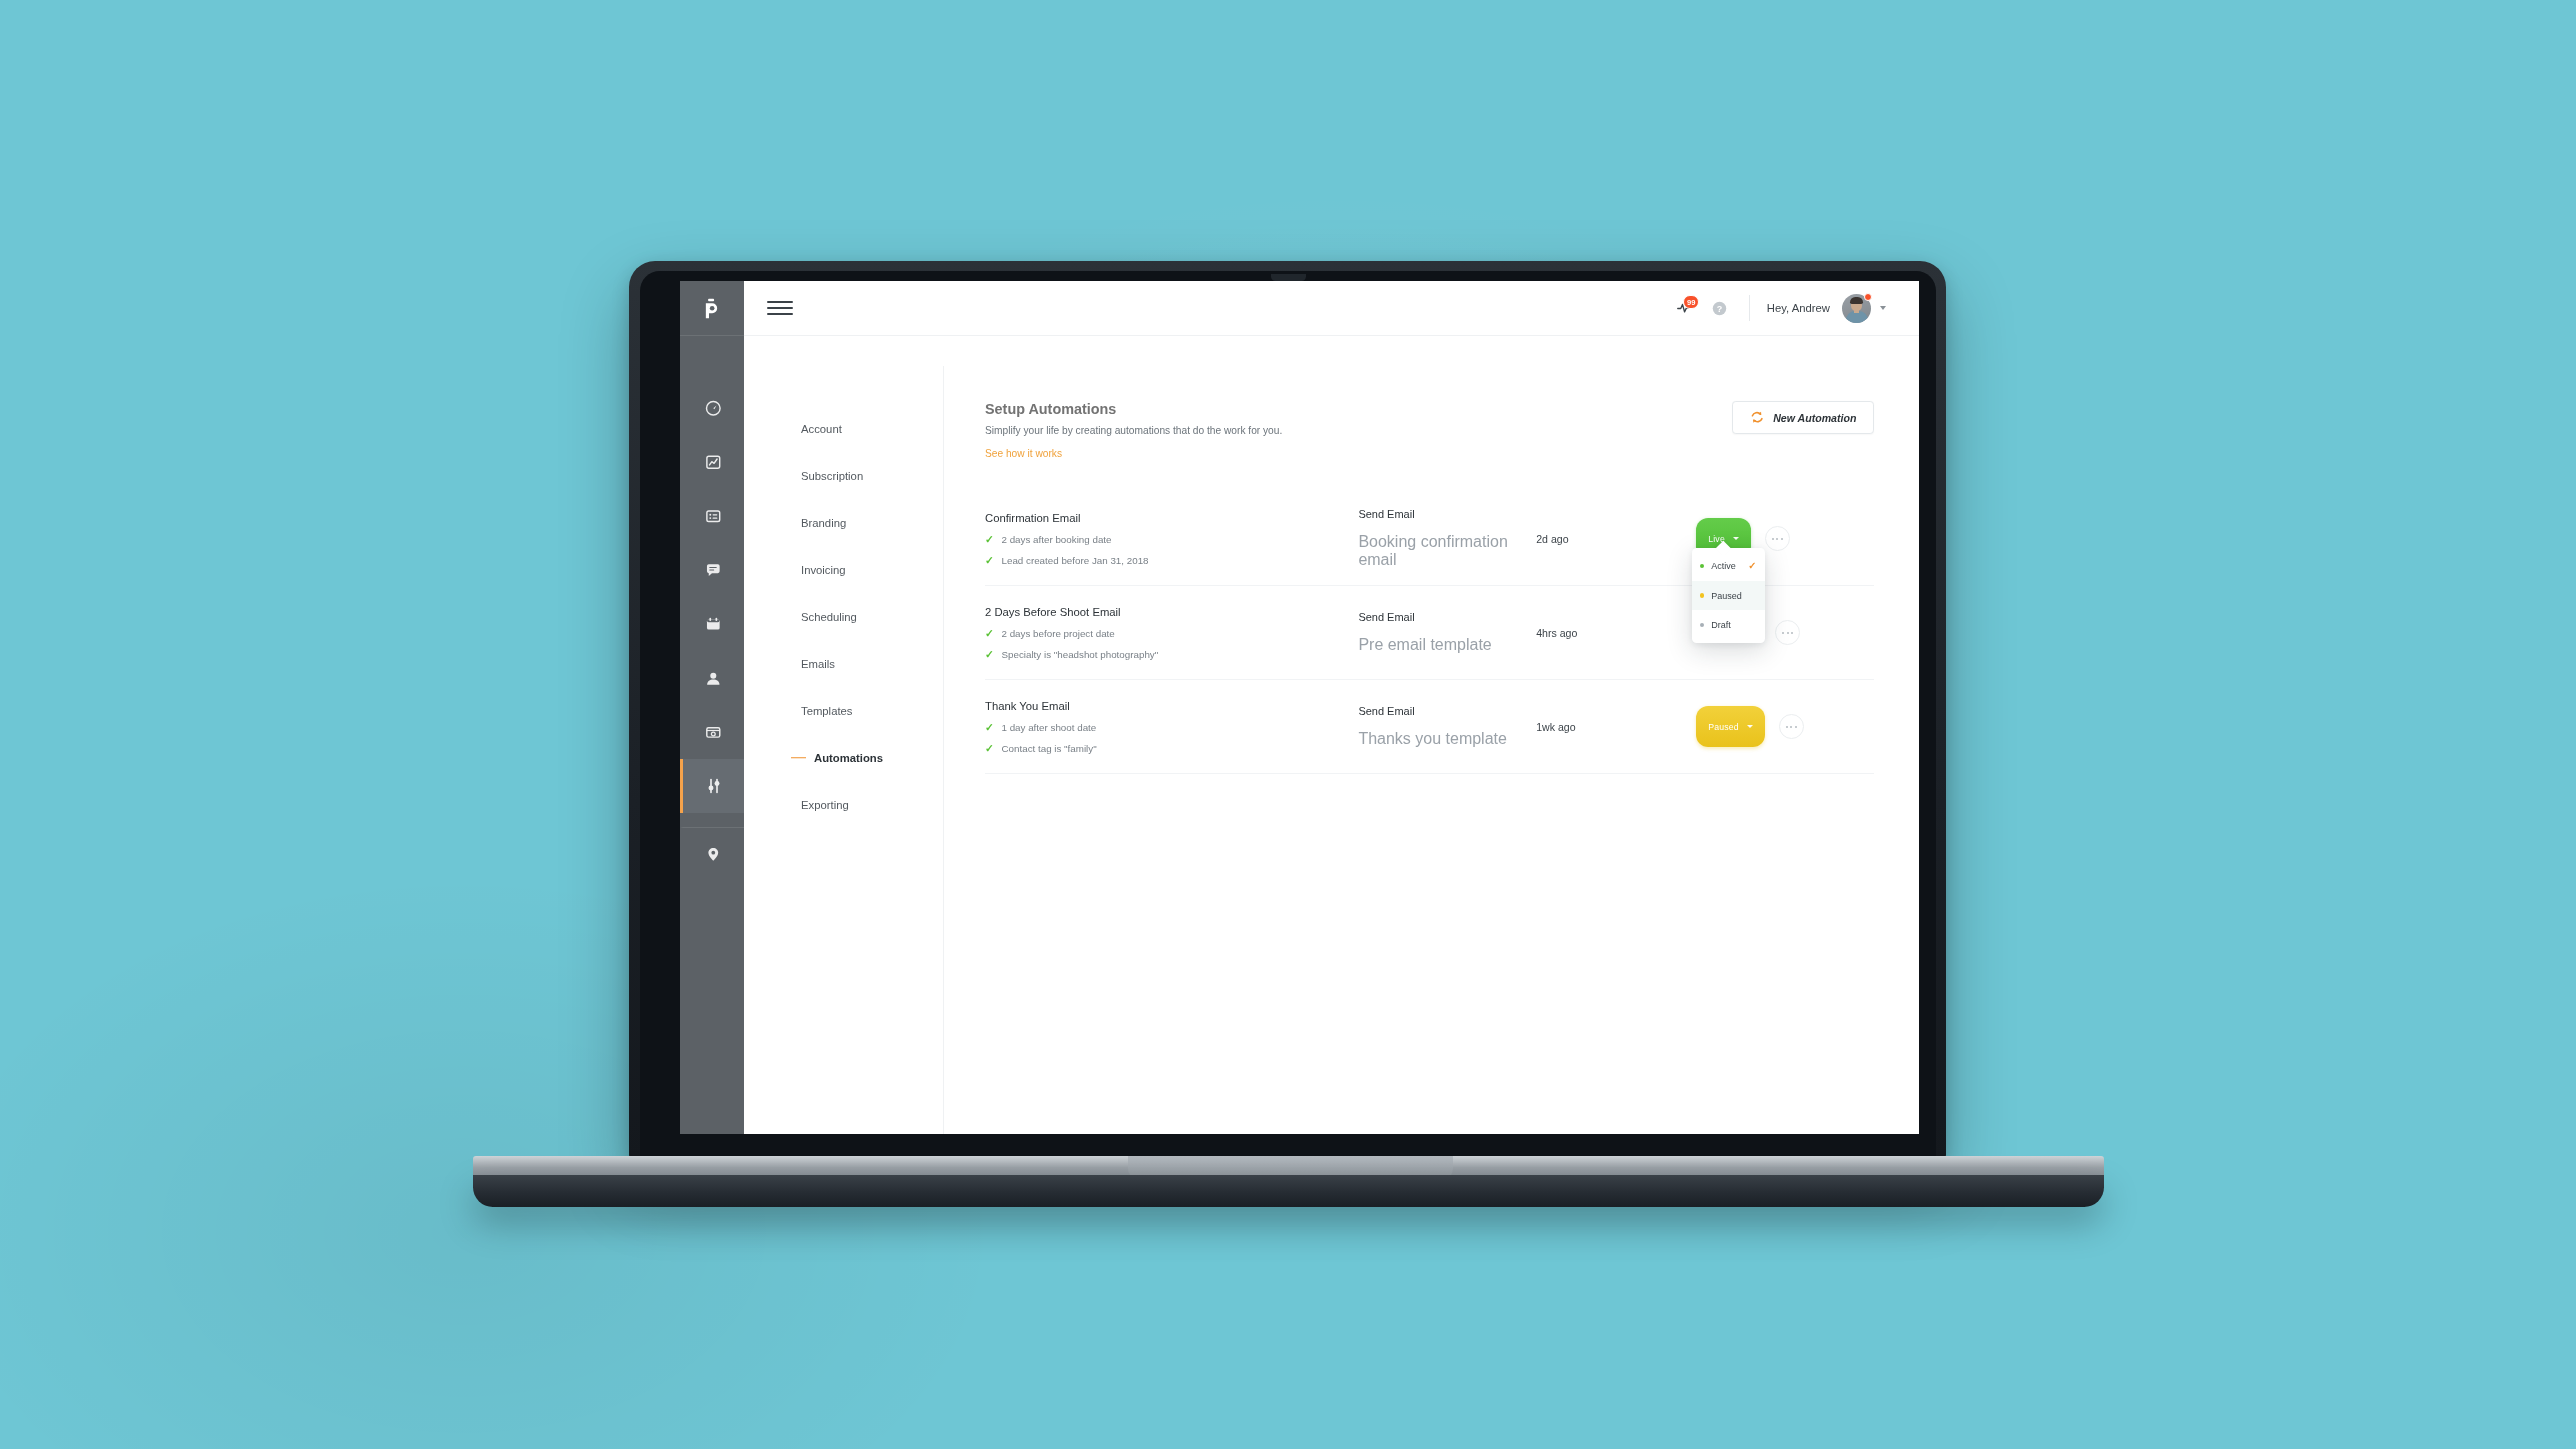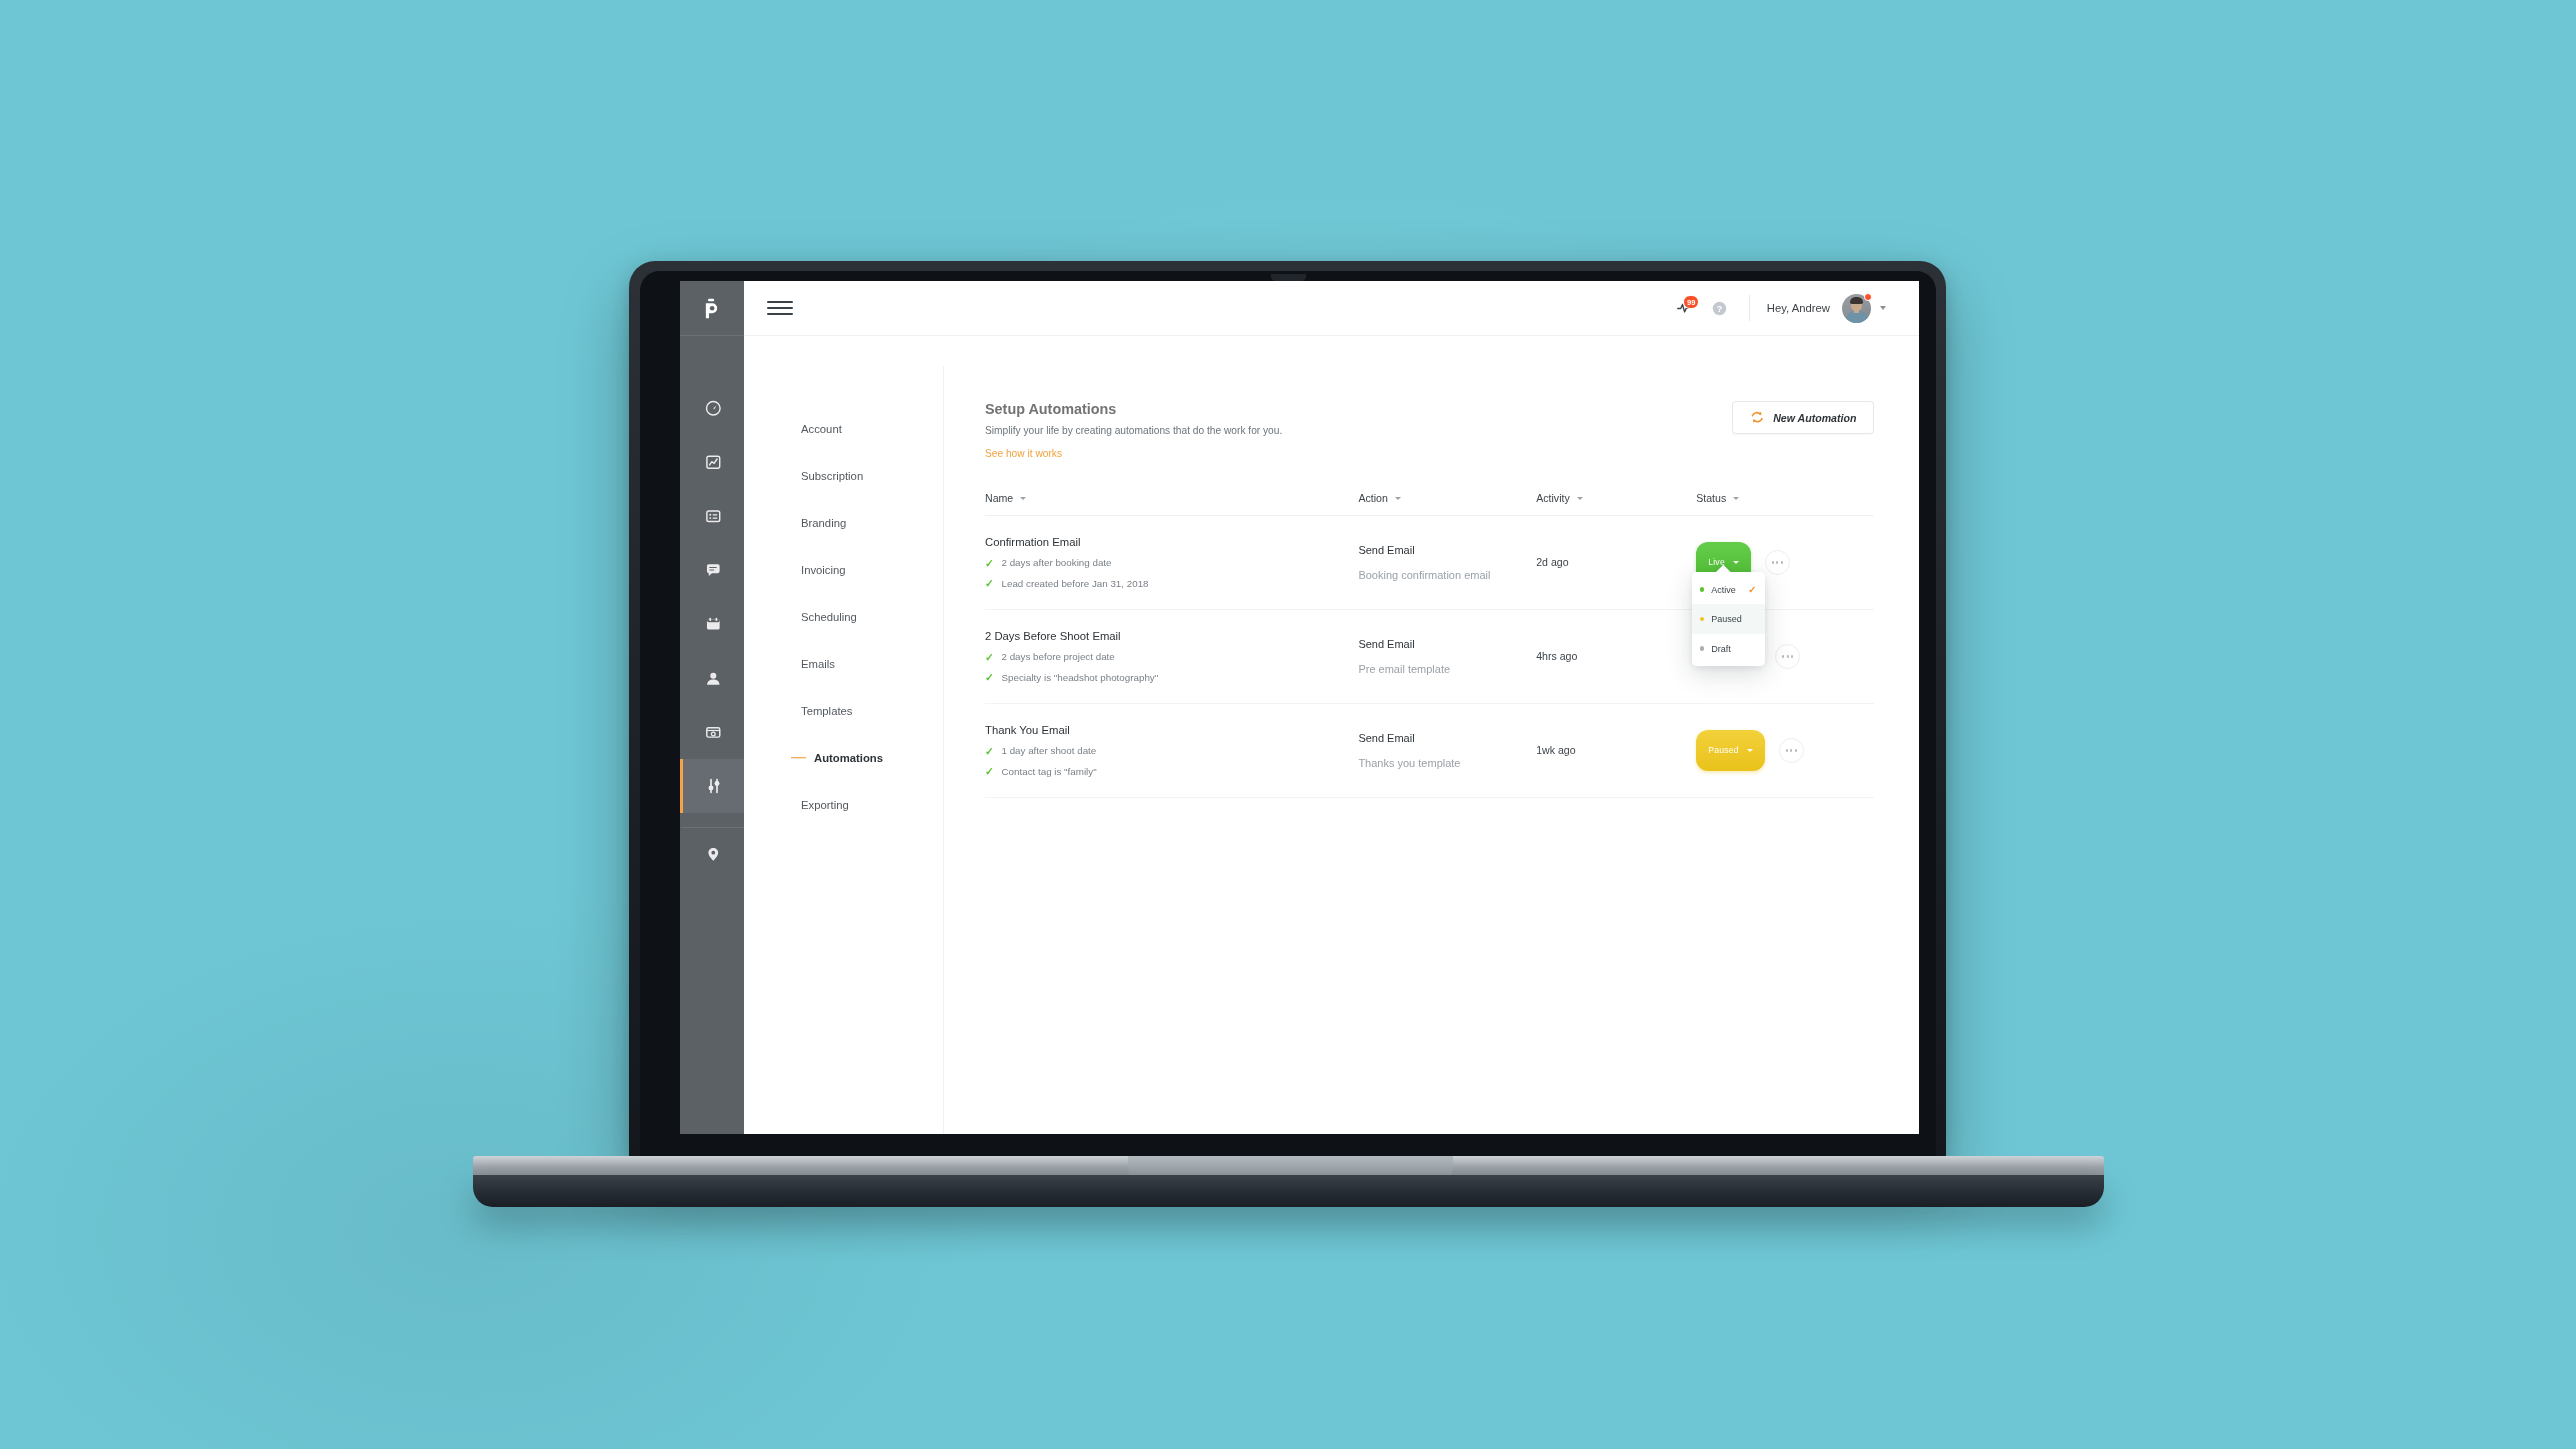--- a/index.html
+++ b/index.html
@@ -163,21 +163,21 @@
   .trow{
     display:flex;align-items:center;min-height:94px;border-bottom:0.8px solid #F1F3F5;
     padding:10.6px 0;box-sizing:border-box;
   }
   .trow:last-child{border-bottom:0.8px solid #F1F3F5;}
   .cell{box-sizing:border-box;padding-right:12px;}
   .rname{font-size:11.3px;color:#2D3338;}
   .cond{margin-top:9.8px;display:flex;align-items:center;gap:7.6px;font-size:9.8px;color:#7A8188;}
   .tick{color:#5BC236;font-size:10.6px;font-weight:700;line-height:1;}
   .act-main{font-size:11px;color:#2D3338;}
-  .act-sub{margin-top:13px;font-size:11px;color:#9AA1A8;}
+  .act-sub{margin-top:13px;font-size:16px;color:#9AA1A8;}
   .act-time{font-size:10.6px;color:#3D444A;}
 
   .status-cell{display:flex;align-items:center;gap:13.6px;position:relative;}
   .pill{
     display:inline-flex;align-items:center;gap:8.3px;height:41px;padding:0 12px;border-radius:12px;
     color:#fff;font-size:8.7px;font-weight:400;cursor:pointer;letter-spacing:0.2px;
   }
   .pill.live{background:linear-gradient(180deg,#64CC4A 0%,#4FBE34 100%);box-shadow:0 1.5px 3.8px rgba(79,190,52,.30);}
   .pill.paused{background:linear-gradient(180deg,#F2D13A 0%,#E9C21B 100%);box-shadow:0 1.5px 3.8px rgba(233,194,27,.30);}
   .pill .pcaret{width:0;height:0;border-left:3px solid transparent;border-right:3px solid transparent;border-top:3.8px solid rgba(255,255,255,.95);}
@@ -374,38 +374,20 @@
                   <polygon points="14.6,2.2 14.9,6.6 10.6,5.4" fill="#F0912E"></polygon>
                   <path d="M15.8 11.4a6.4 6.4 0 0 1-10.5 2.2" fill="none" stroke="#F0912E" stroke-width="2.1" stroke-linecap="round"></path>
                   <polygon points="4.4,16.8 4.1,12.4 8.4,13.6" fill="#F0912E"></polygon>
                 </svg>
                 <span>New Automation</span>
               </button>
             </div>
 
             <div class="tbl">
 
-              <div class="thead">
-                <div class="th c-name">
-                  <span>Name</span>
-                  <span class="tcaret"></span>
-                </div>
-                <div class="th c-action">
-                  <span>Action</span>
-                  <span class="tcaret"></span>
-                </div>
-                <div class="th c-activity">
-                  <span>Activity</span>
-                  <span class="tcaret"></span>
-                </div>
-                <div class="th c-status">
-                  <span>Status</span>
-                  <span class="tcaret"></span>
-                </div>
-              </div>
 
               <div class="trow">
                 <div class="cell c-name">
                   <div class="rname">Confirmation Email</div>
                   <div class="cond">
                     <span class="tick">✓</span>
                     <span>2 days after booking date</span>
                   </div>
                   <div class="cond">
                     <span class="tick">✓</span>

